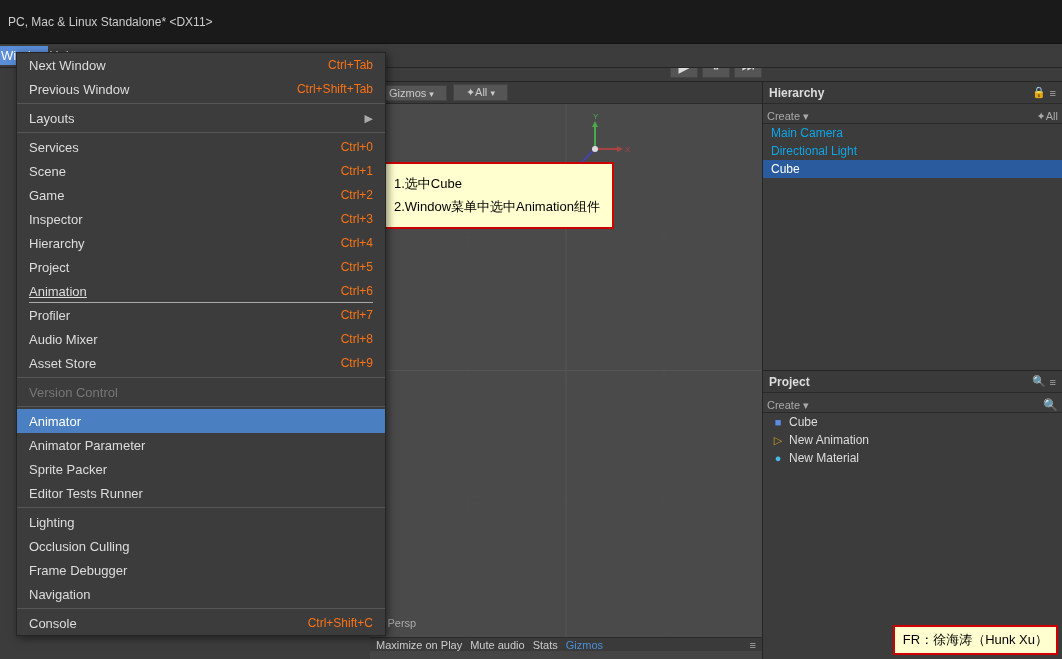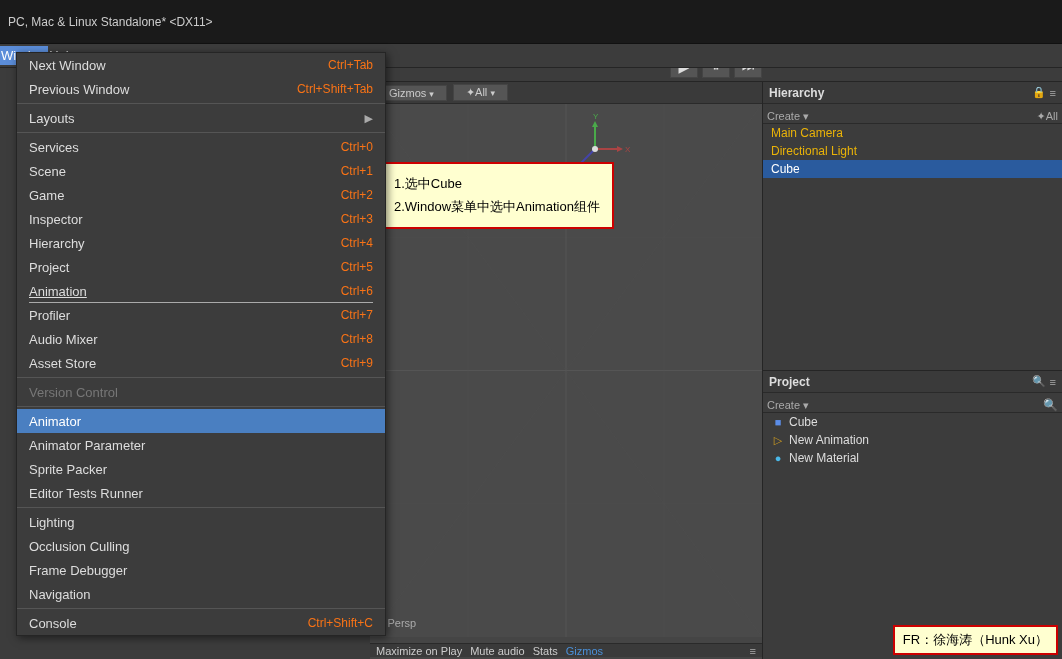--- a/index.html
+++ b/index.html
@@ -180,21 +180,20 @@
     #scene-bottom-bar {
       background: #3a3a3a;
       height: 14px;
       display: flex;
       align-items: center;
       padding: 0 6px;
       gap: 8px;
       font-size: 11px;
       color: #ccc;
       border-top: 1px solid #2a2a2a;
-      margin-top: 6px;
     }
     .scene-bb-btn {
       cursor: pointer;
       color: #ccc;
       font-size: 11px;
     }
     .scene-bb-btn.active { color: #4a90d9; }
 
     
     #right-panel {
@@ -235,21 +234,21 @@
       font-size: 11px;
       color: #aaa;
       gap: 17px;
       border-bottom: 1px solid #2a2a2a;
     }
 
     .hierarchy-item {
       padding: 2px 8px;
       font-size: 12px;
       cursor: pointer;
-      color: #eab308;
+      color: #0ea5e9;
     }
     .hierarchy-item.selected { background: #2a5b9e; color: #fff; }
 
     
     #project-panel {
       flex: 1;
       background: #3c3c3c;
     }
     .project-item {
       display: flex;

